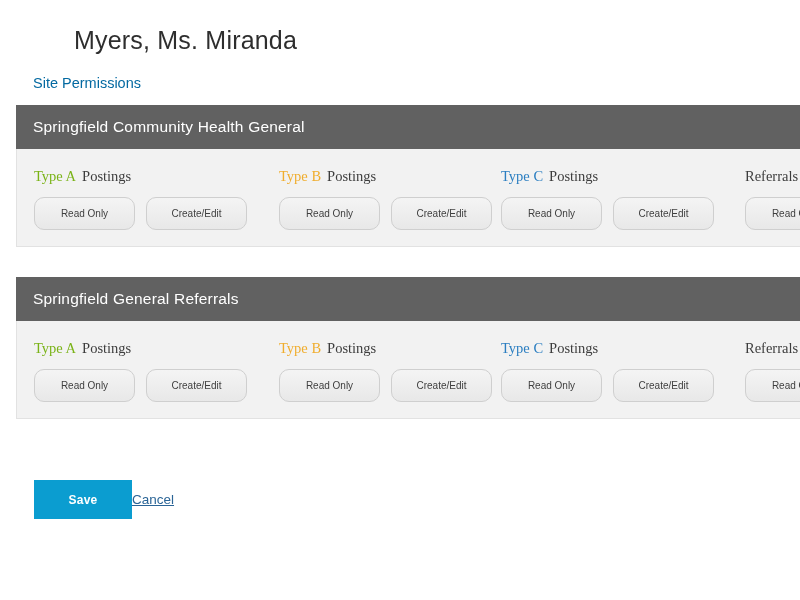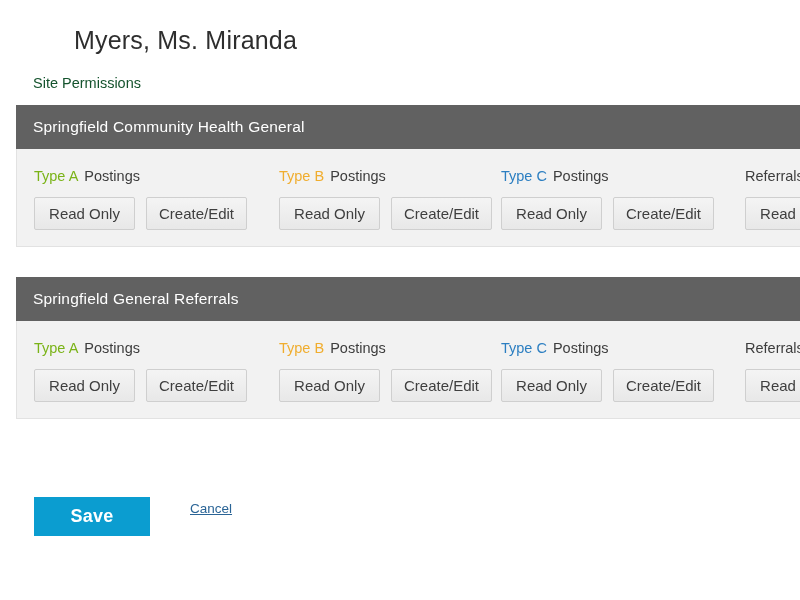--- a/index.html
+++ b/index.html
@@ -33,21 +33,21 @@
     letter-spacing: 0.2px;
     white-space: nowrap;
     margin-left: 24px;
   }
 
   .page-subtitle {
     position: absolute;
     left: 33px;
     top: 75px;
     font-size: 14.5px;
-    color: #14532d;
+    color: #0369a1;
     white-space: nowrap;
   }
 
   
   .panel {
     position: absolute;
     left: 16px;
     width: 860px; 
   }
   #panel-0 { top: 105px; }
@@ -86,20 +86,21 @@
   .perm-group.g1 { left: 262px; }
   .perm-group.g2 { left: 484px; }
   .perm-group.g3 { left: 728px; }
 
   .perm-label {
     margin-top: 19px;
     font-size: 14.5px;
     white-space: nowrap;
     line-height: 16px;
     height: 16px;
+    font-family: Liberation Serif, serif;
   }
   .perm-type {
     font-weight: normal;
   }
   .perm-kind {
     color: #3d3d3d;
     margin-left: 6px;
   }
 
   .btn-row {
@@ -108,57 +109,55 @@
     gap: 11px;
   }
 
   .perm-btn {
     height: 33px;
     min-width: 101px;
     padding: 0 12px;
     box-sizing: border-box;
     background: linear-gradient(to bottom, #f4f4f4 0%, #e8e8e8 100%);
     border: 1px solid #cfcfcf;
-    border-radius: 2px;
+    border-radius: 10px;
     color: #3f3f3f;
-    font-size: 15px;
+    font-size: 10px;
     font-family: "Liberation Sans", sans-serif;
     cursor: pointer;
     display: flex;
     align-items: center;
     justify-content: center;
     white-space: nowrap;
   }
 
   
   .actions {
     position: absolute;
     left: 34px;
     top: 480px;
     display: flex;
     align-items: center;
   }
   .save-button {
-    width: 116px;
+    width: 98px;
     height: 39px;
     background: #0b9dd0;
     border: none;
     color: #ffffff;
-    font-size: 18px;
+    font-size: 12px;
     font-weight: bold;
     font-family: "Liberation Sans", sans-serif;
     cursor: pointer;
     display: flex;
     align-items: center;
     justify-content: center;
     letter-spacing: 0.2px;
-    margin-top: 17px;
   }
   .cancel-link {
-    margin-left: 40px;
     color: #2a6496;
     font-size: 13.5px;
     text-decoration: underline;
     cursor: pointer;
     white-space: nowrap;
   }
 </style>
 </head>
 <body>
 

